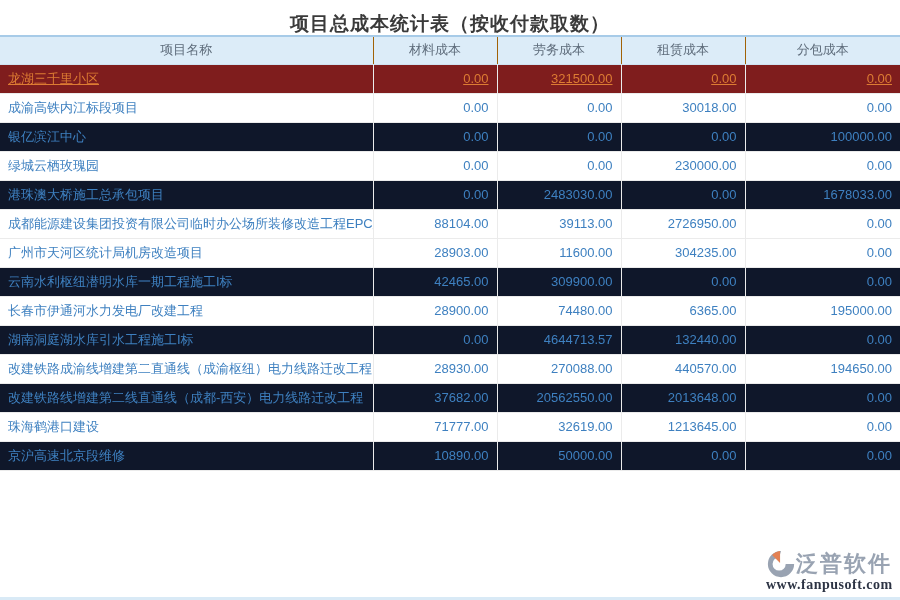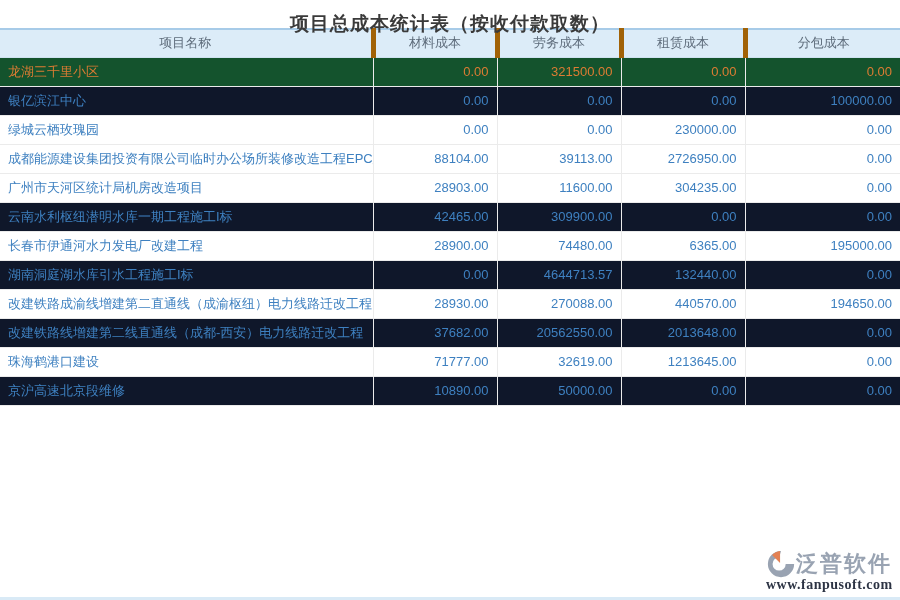--- a/index.html
+++ b/index.html
@@ -4,52 +4,52 @@
 <style>
   * { margin:0; padding:0; box-sizing:border-box; }
   html,body {
     width:900px; height:600px; overflow:hidden;
     background:#ffffff;
     font-family:"Liberation Sans","DejaVu Sans",sans-serif;
   }
   .page { position:relative; width:900px; height:600px; }
 
   .page-title {
-    height:28px; text-align:center; padding-top:11px;
+    height:35px; text-align:center; padding-top:11px;
     font-size:19px; font-weight:bold; color:#3a3a3a;
     letter-spacing:1px;
   }
 
   table.cost-table {
     width:900px; border-collapse:collapse; table-layout:fixed;
   }
   table.cost-table th {
     height:28px; background:#dcecf8;
     border-top:2px solid #a7cbe8;
     border-bottom:1px solid #cfe2f1;
-    border-right:5px solid #a16207;
+    border-right:1px solid #a16207;
     color:#5d6b7a; font-size:13px; font-weight:normal;
     text-align:center; vertical-align:middle;
   }
   table.cost-table th:last-child { border-right:none; }
 
   table.cost-table td {
     height:29px;
     border-bottom:1px solid #ebebeb;
     border-right:1px solid #ebebeb;
     font-size:13px; color:#3e80c0;
     vertical-align:middle;
     white-space:nowrap; overflow:hidden;
   }
   table.cost-table td:last-child { border-right:none; }
   table.cost-table td.name-cell  { text-align:left;  padding-left:8px; }
   table.cost-table td.value-cell { text-align:right; padding-right:8px; }
 
   table.cost-table tr.row-even td { background:#0f172a; }
-  table.cost-table tr.highlighted td { background:#14532d; color:#dd7c33; }
+  table.cost-table tr.highlighted td { background:#7f1d1d; color:#dd7c33;text-decoration:underline; }
 
   .bottom-strip {
     position:absolute; left:0; top:597px; width:900px; height:3px;
     background:#d9eaf6;
   }
 
   .watermark {
     position:absolute; left:766px; top:549px; width:134px;
     opacity:0.88; pointer-events:none;
   }
@@ -90,33 +90,47 @@
         </tr>
     </thead>
     <tbody>
         <tr class="row-even highlighted">
           <td class="name-cell">龙湖三千里小区</td>
           <td class="value-cell">0.00</td>
           <td class="value-cell">321500.00</td>
           <td class="value-cell">0.00</td>
           <td class="value-cell">0.00</td>
         </tr>
+        <tr class="row-odd">
+          <td class="name-cell">成渝高铁内江标段项目</td>
+          <td class="value-cell">0.00</td>
+          <td class="value-cell">0.00</td>
+          <td class="value-cell">30018.00</td>
+          <td class="value-cell">0.00</td>
+        </tr>
         <tr class="row-even">
           <td class="name-cell">银亿滨江中心</td>
           <td class="value-cell">0.00</td>
           <td class="value-cell">0.00</td>
           <td class="value-cell">0.00</td>
           <td class="value-cell">100000.00</td>
         </tr>
         <tr class="row-odd">
           <td class="name-cell">绿城云栖玫瑰园</td>
           <td class="value-cell">0.00</td>
           <td class="value-cell">0.00</td>
           <td class="value-cell">230000.00</td>
           <td class="value-cell">0.00</td>
+        </tr>
+        <tr class="row-even">
+          <td class="name-cell">港珠澳大桥施工总承包项目</td>
+          <td class="value-cell">0.00</td>
+          <td class="value-cell">2483030.00</td>
+          <td class="value-cell">0.00</td>
+          <td class="value-cell">1678033.00</td>
         </tr>
         <tr class="row-odd">
           <td class="name-cell">成都能源建设集团投资有限公司临时办公场所装修改造工程EPC总</td>
           <td class="value-cell">88104.00</td>
           <td class="value-cell">39113.00</td>
           <td class="value-cell">2726950.00</td>
           <td class="value-cell">0.00</td>
         </tr>
         <tr class="row-odd">
           <td class="name-cell">广州市天河区统计局机房改造项目</td>

